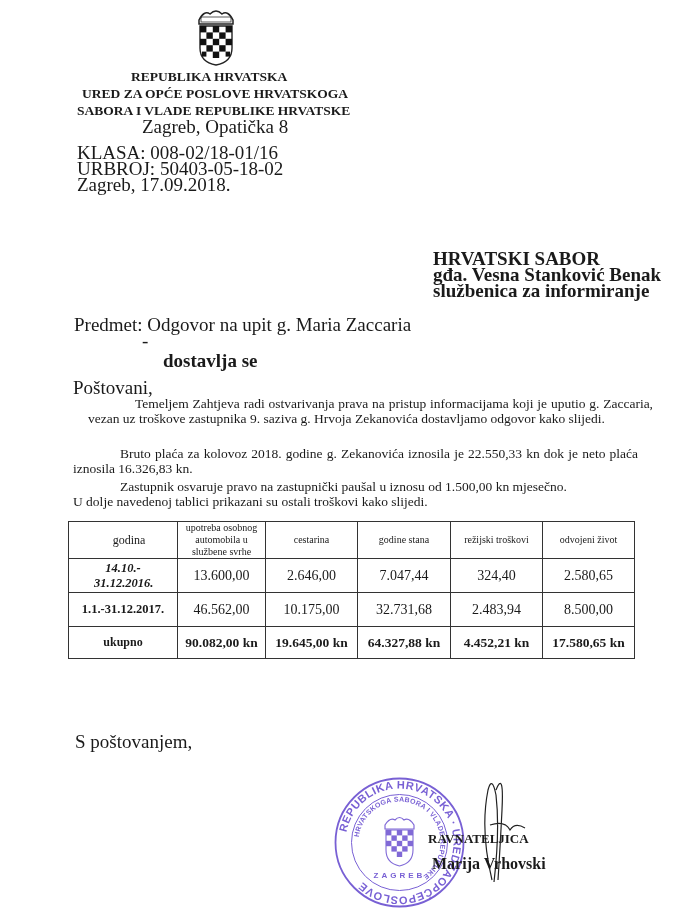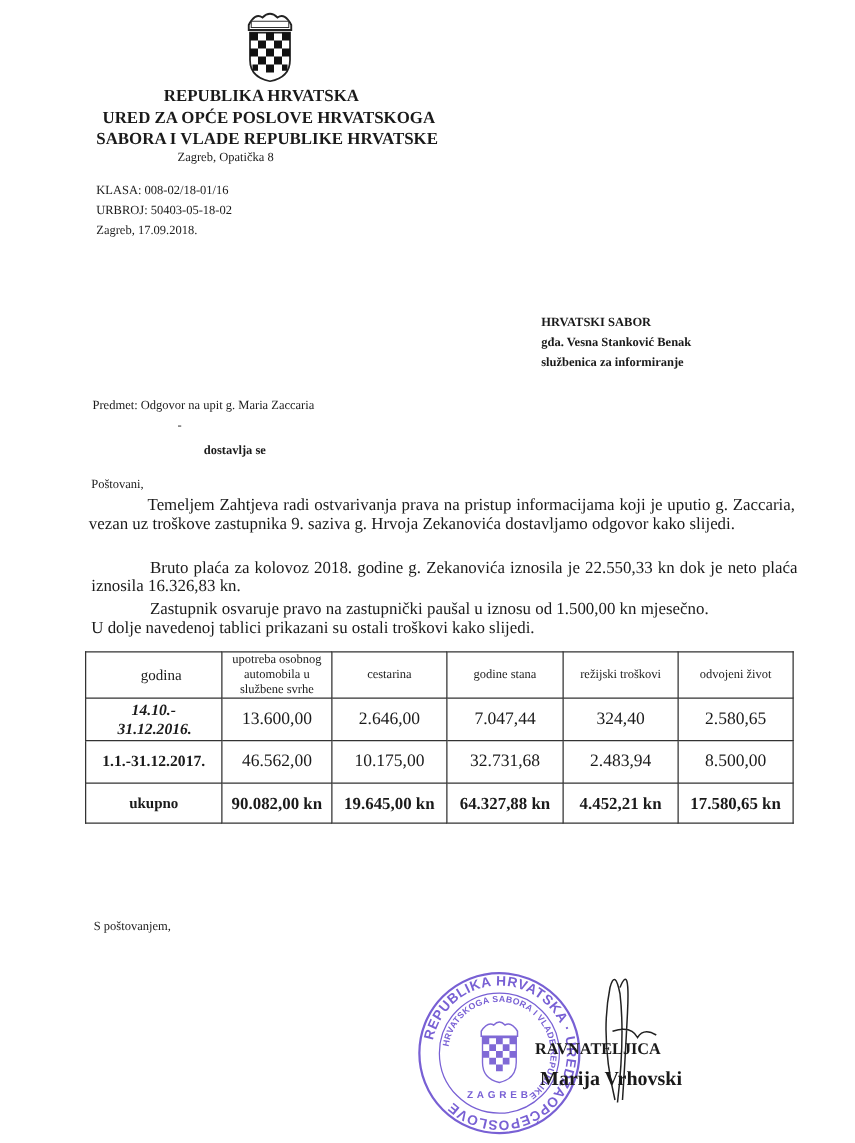--- a/index.html
+++ b/index.html
@@ -1,20 +1,20 @@
 <!DOCTYPE html>
 <html><head>
 <meta charset="utf-8">
 <style>
   html, body { margin:0; padding:0; background:#ffffff; }
   body { width:684px; height:914px; position:relative; overflow:hidden; font-family:"Liberation Serif", serif; color:#1a1a1a; }
   .abs { position:absolute; }
   .crest { left:196px; top:8px; width:40px; height:58px; }
   .hdr { font-weight:bold; font-size:13.5px; line-height:17px; white-space:nowrap; }
-  .t { font-size:10px; line-height:16px; white-space:nowrap; }
+  .t { font-size:19px; line-height:16px; white-space:nowrap; }
   .b { font-weight:bold;margin-top:20px; }
   .para { font-size:13.5px; line-height:15px; text-align:justify; }
   table.costs { position:absolute; left:68px; top:521px; width:566px; border-collapse:collapse; table-layout:fixed; }
   table.costs td, table.costs th { border:1.3px solid #333; text-align:center; vertical-align:middle; padding:0; }
   table.costs th { font-weight:normal; font-size:10px; line-height:12px; height:35px;text-align:center; }
   table.costs th.godina { font-size:12px;padding-left:12px; }
   table.costs td { font-size:14px; height:33px; }
   table.costs td.period { font-weight:bold; font-size:12.5px; line-height:15px; }
   table.costs tr.total td { font-weight:bold; font-size:13.5px; height:31px;margin-left:44px; }
   .stamp { left:332px; top:775px; width:135px; height:135px; }
@@ -55,21 +55,21 @@
 
 <div class="abs t b" style="left:433px;top:231px;">HRVATSKI SABOR</div>
 <div class="abs t b" style="left:433px;top:247px;">gđa. Vesna Stanković Benak</div>
 <div class="abs t b" style="left:433px;top:263px;">službenica za informiranje</div>
 
 <div class="abs t" style="left:74px;top:317px;">Predmet: Odgovor na upit g. Maria Zaccaria</div>
 <div class="abs t" style="left:142px;top:333px;">-</div>
 <div class="abs t b" style="left:163px;top:333px;">dostavlja se</div>
 
 <div class="abs t" style="left:73px;top:380px;">Poštovani,</div>
-<div class="abs para" style="left:71px;top:396px;width:565px;text-indent:47px;">Temeljem Zahtjeva radi ostvarivanja prava na pristup informacijama koji je uputio g. Zaccaria, vezan uz troškove zastupnika 9. saziva g. Hrvoja Zekanovića dostavljamo odgovor kako slijedi.</div>
+<div class="abs para" style="left:88px;top:396px;width:565px;text-indent:47px;">Temeljem Zahtjeva radi ostvarivanja prava na pristup informacijama koji je uputio g. Zaccaria, vezan uz troškove zastupnika 9. saziva g. Hrvoja Zekanovića dostavljamo odgovor kako slijedi.</div>
 <div class="abs para" style="left:73px;top:446px;width:565px;text-indent:47px;">Bruto plaća za kolovoz 2018. godine g. Zekanovića iznosila je 22.550,33 kn dok je neto plaća iznosila 16.326,83 kn.</div>
 <div class="abs para" style="left:73px;top:479px;width:565px;text-indent:47px;">Zastupnik osvaruje pravo na zastupnički paušal u iznosu od 1.500,00 kn mjesečno.</div>
 <div class="abs para" style="left:73px;top:494px;width:565px;">U dolje navedenoj tablici prikazani su ostali troškovi kako slijedi.</div>
 
 <table class="costs">
   <colgroup>
     <col style="width:109px">
       <col style="width:88px">
       <col style="width:92px">
       <col style="width:93px">

